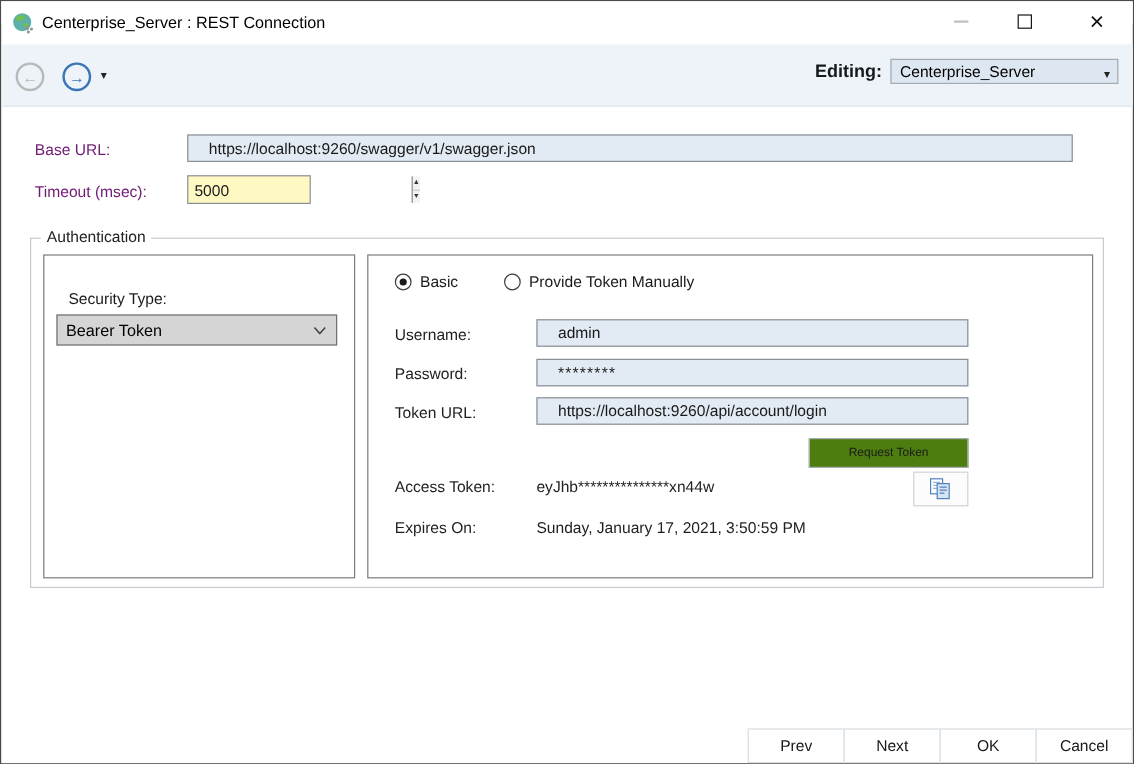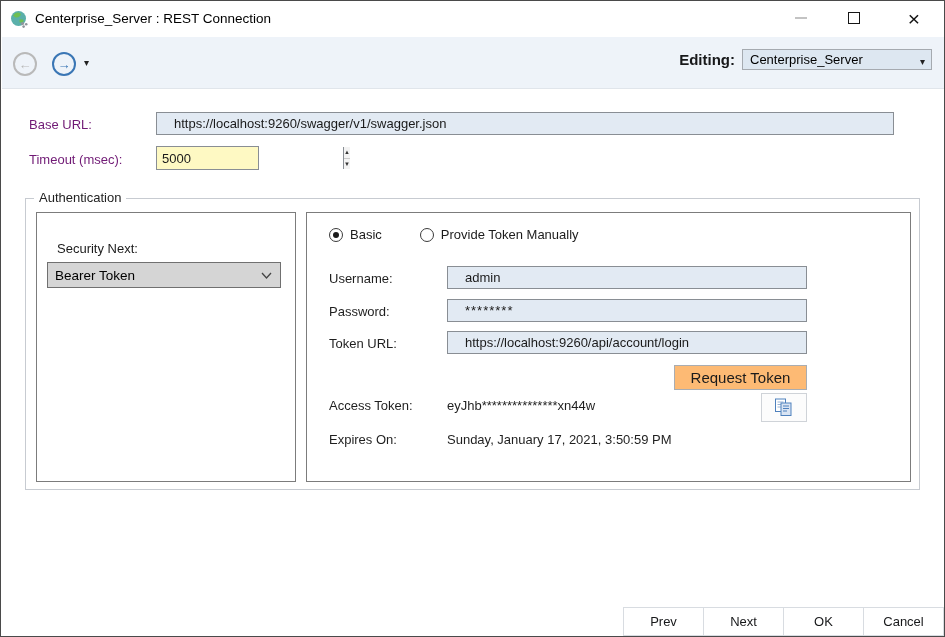--- a/index.html
+++ b/index.html
@@ -68,21 +68,21 @@
   .radio-circle { width:14px; height:14px; border-radius:50%; border:1px solid #3b3b3b; background:#fff; position:relative; }
   .radio-circle.on::after { content:""; position:absolute; left:3px; top:3px; width:6px; height:6px; border-radius:50%; background:#1a1a1a; }
   .radio-label { font-size:13px; color:#1b1b1b; }
 
   .rp-label { position:absolute; left:22px; font-size:13px; color:#1f1f1f; white-space:nowrap; }
   .rp-field { position:absolute; left:140px; width:360px; }
   .lbl-user { top:58px; }  .fld-user { top:53px; }
   .lbl-pass { top:91px; }  .fld-pass { top:86px; letter-spacing:1px; }
   .lbl-turl { top:123px; } .fld-turl { top:118px; }
 
-  .btn-request { position:absolute; left:367px; top:152px; width:133px; height:25px; background:#fdba74; border:1px solid #a9adb2; font-family:"Liberation Sans", sans-serif; font-size:15px; color:#1b1b1b; cursor:pointer; }
+  .btn-request { position:absolute; left:367px; top:152px; width:133px; height:25px; background:#4d7c0f; border:1px solid #a9adb2; font-family:"Liberation Sans", sans-serif; font-size:10px; color:#1b1b1b; cursor:pointer; }
   .lbl-access { top:185px; }
   .val-access { position:absolute; left:140px; top:185px; font-size:13px; color:#1f1f1f; }
   .btn-copy { position:absolute; left:454px; top:180px; width:46px; height:29px; background:#fcfcfc; border:1px solid #cfd3d8; display:flex; align-items:center; justify-content:center; cursor:pointer; }
   .lbl-expires { top:219px; }
   .val-expires { position:absolute; left:140px; top:219px; font-size:13px; color:#1f1f1f; }
 
   
   .footer { position:absolute; right:0; bottom:0; display:flex; }
   .footer-btn { width:81px; height:29px; background:#fff; border:1px solid #d8dce1; margin-left:-1px; font-family:"Liberation Sans", sans-serif; font-size:13px; color:#17181a; cursor:pointer; }
 </style>
@@ -142,21 +142,21 @@
       <div class="spin-btn">
           <span>▼</span>
         </div>
     </div>
   </div>
 
   <div class="groupbox">
     <span class="group-label">Authentication</span>
 
     <div class="panel panel-left">
-      <span class="lbl-sectype">Security Next:</span>
+      <span class="lbl-sectype">Security Type:</span>
       <div class="sec-combo">
         <span class="combo-text">Bearer Token</span>
         <svg width="11" height="7" viewBox="0 0 11 7">
           <polyline points="1,1 5.5,6 10,1" fill="none" stroke="#444" stroke-width="1.3"></polyline>
         </svg>
       </div>
     </div>
 
     <div class="panel panel-right">
       <div class="radio-row">

